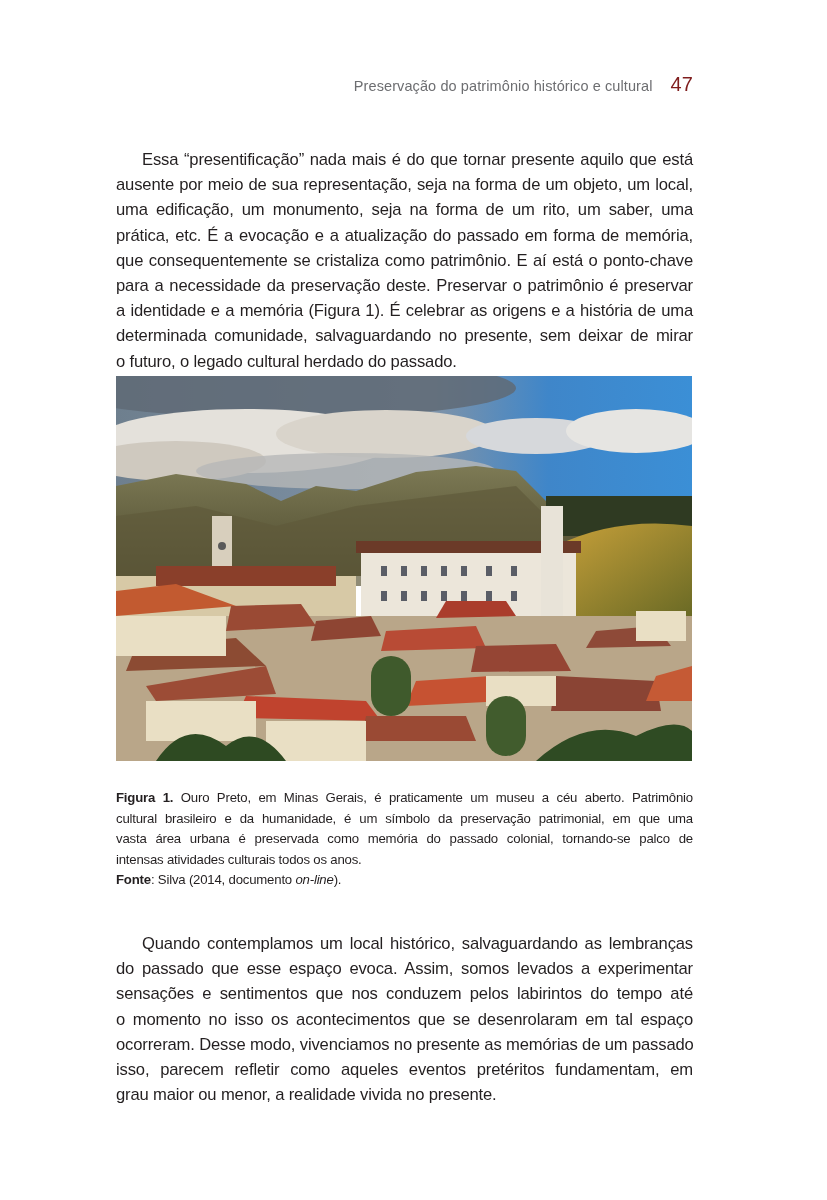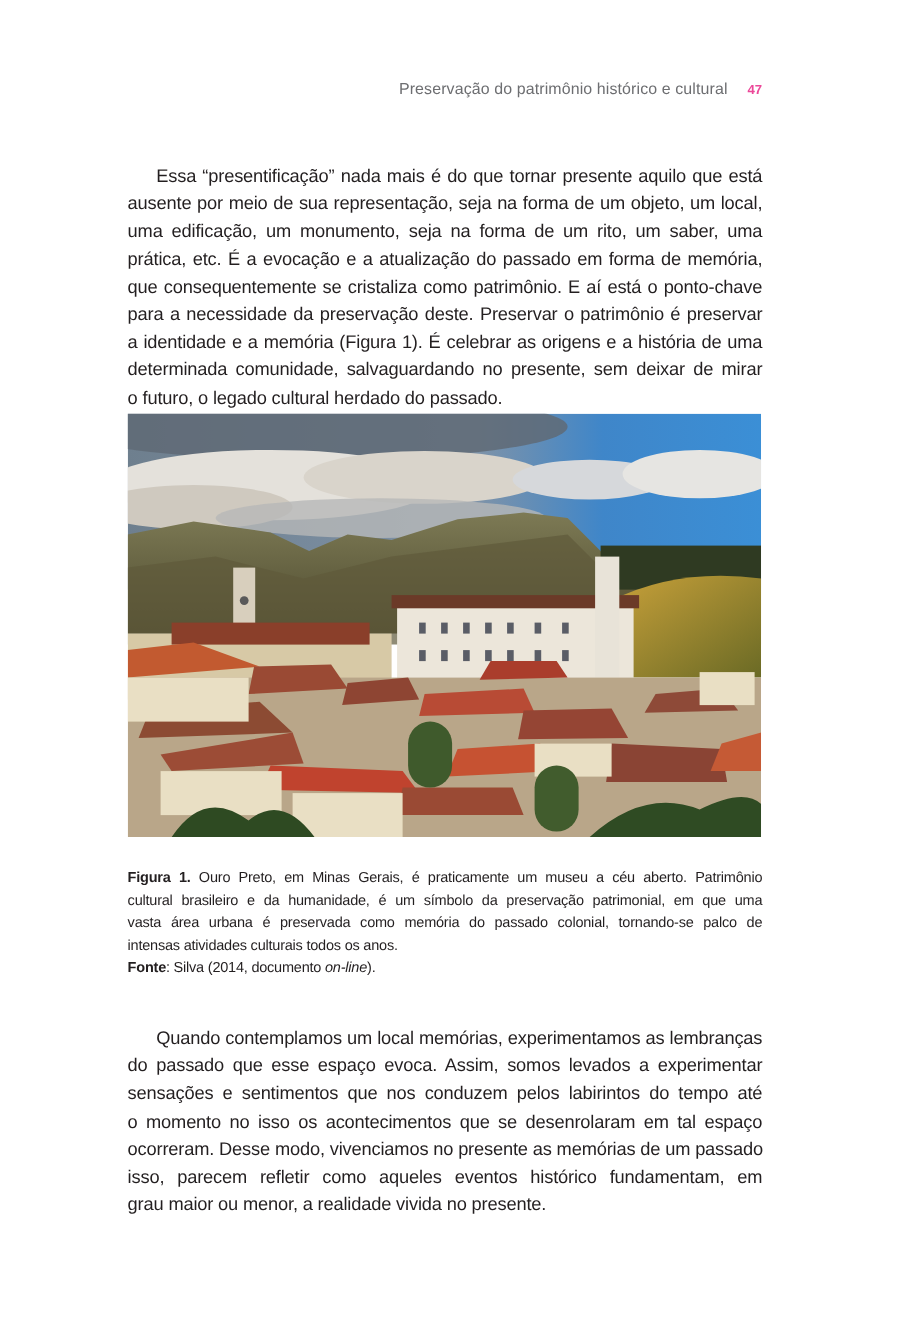--- a/index.html
+++ b/index.html
@@ -1,19 +1,19 @@
 <!DOCTYPE html>
 <html><head>
 <meta charset="utf-8">
 <style>
   html, body { margin: 0; padding: 0; background: #ffffff; }
   body { width: 827px; height: 1200px; position: relative; overflow: hidden; font-family: "Liberation Sans", "DejaVu Sans", sans-serif; color: #231f20; }
   .running-head { position: absolute; top: 73px; left: 300px; width: 393px; text-align: right; font-size: 14.5px; color: #6d6e71; letter-spacing: 0.1px; }
   .running-head .title { font-weight: normal; }
-  .running-head .pnum { font-weight: bold; color: #ec4899; font-size: 12px; margin-left: 18px; }
+  .running-head .pnum { font-weight: normal; color: #7f1d1d; font-size: 20px; margin-left: 18px; }
   .para { position: absolute; left: 116px; width: 577px; font-size: 16.6px; line-height: 25.2px; text-align: justify; font-family: "Liberation Sans", "DejaVu Sans", sans-serif; letter-spacing: -0.15px; }
   .para .line { display: block; text-align: justify; text-align-last: justify; white-space: nowrap; }
   .para .line.last { text-align-last: left; }
   .para .line.indent { padding-left: 26px; }
   .p1 { top: 123px; margin-top: 24px; }
   .p2 { top: 931px; }
   .photo { position: absolute; left: 116px; top: 376px; width: 576px; height: 385px; overflow: hidden; }
   .photo svg { display: block; }
   .caption { position: absolute; left: 116px; top: 788px; width: 577px; font-size: 13.2px; line-height: 20.6px; color: #231f20; letter-spacing: -0.2px; }
   .caption .line { display: block; white-space: nowrap; text-align: justify; text-align-last: justify; }
@@ -126,20 +126,20 @@
 
 <div class="caption">
   <span class="line"><b>Figura 1.</b><span> Ouro Preto, em Minas Gerais, é praticamente um museu a céu aberto. Patrimônio</span></span>
   <span class="line">cultural brasileiro e da humanidade, é um símbolo da preservação patrimonial, em que uma</span>
   <span class="line">vasta área urbana é preservada como memória do passado colonial, tornando-se palco de</span>
   <span class="line last">intensas atividades culturais todos os anos.</span>
   <span class="line last"><b>Fonte</b><span>: Silva (2014, documento </span><i>on-line</i><span>).</span></span>
 </div>
 
 <div class="para p2">
-  <span class="line indent">Quando contemplamos um local memórias, experimentamos as lembranças</span>
+  <span class="line indent">Quando contemplamos um local histórico, salvaguardando as lembranças</span>
   <span class="line">do passado que esse espaço evoca. Assim, somos levados a experimentar</span>
   <span class="line">sensações e sentimentos que nos conduzem pelos labirintos do tempo até</span>
   <span class="line">o momento no isso os acontecimentos que se desenrolaram em tal espaço</span>
   <span class="line">ocorreram. Desse modo, vivenciamos no presente as memórias de um passado</span>
-  <span class="line">isso, parecem refletir como aqueles eventos histórico fundamentam, em</span>
+  <span class="line">isso, parecem refletir como aqueles eventos pretéritos fundamentam, em</span>
   <span class="line last">grau maior ou menor, a realidade vivida no presente.</span>
 </div>
 
 </body></html>

